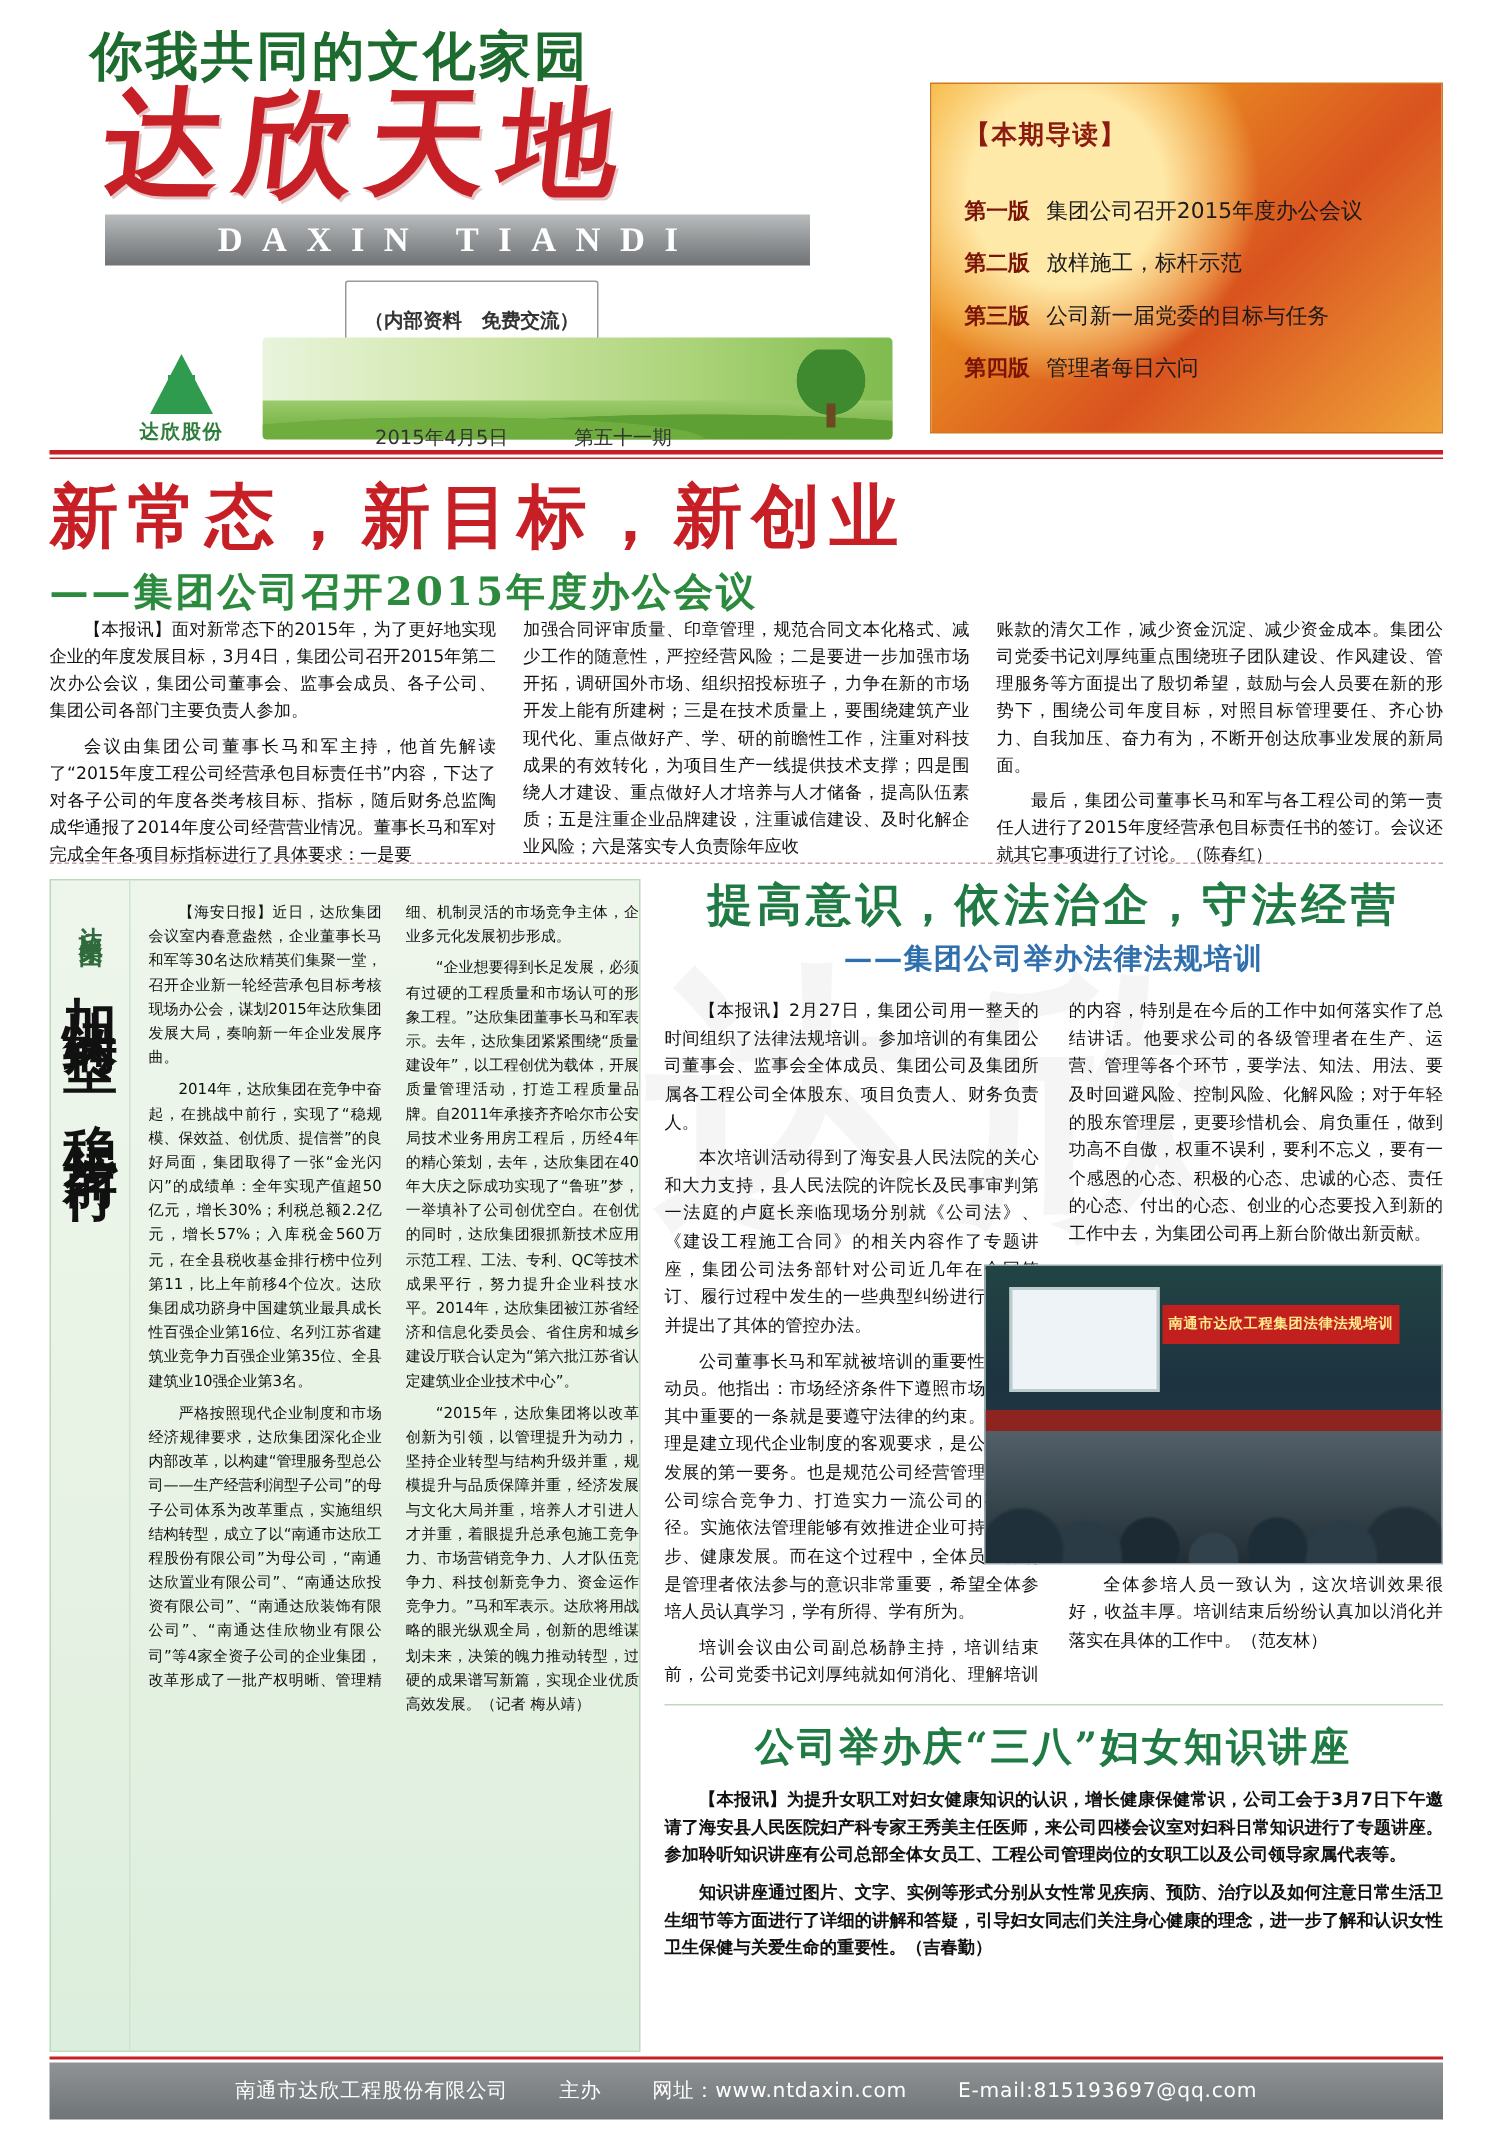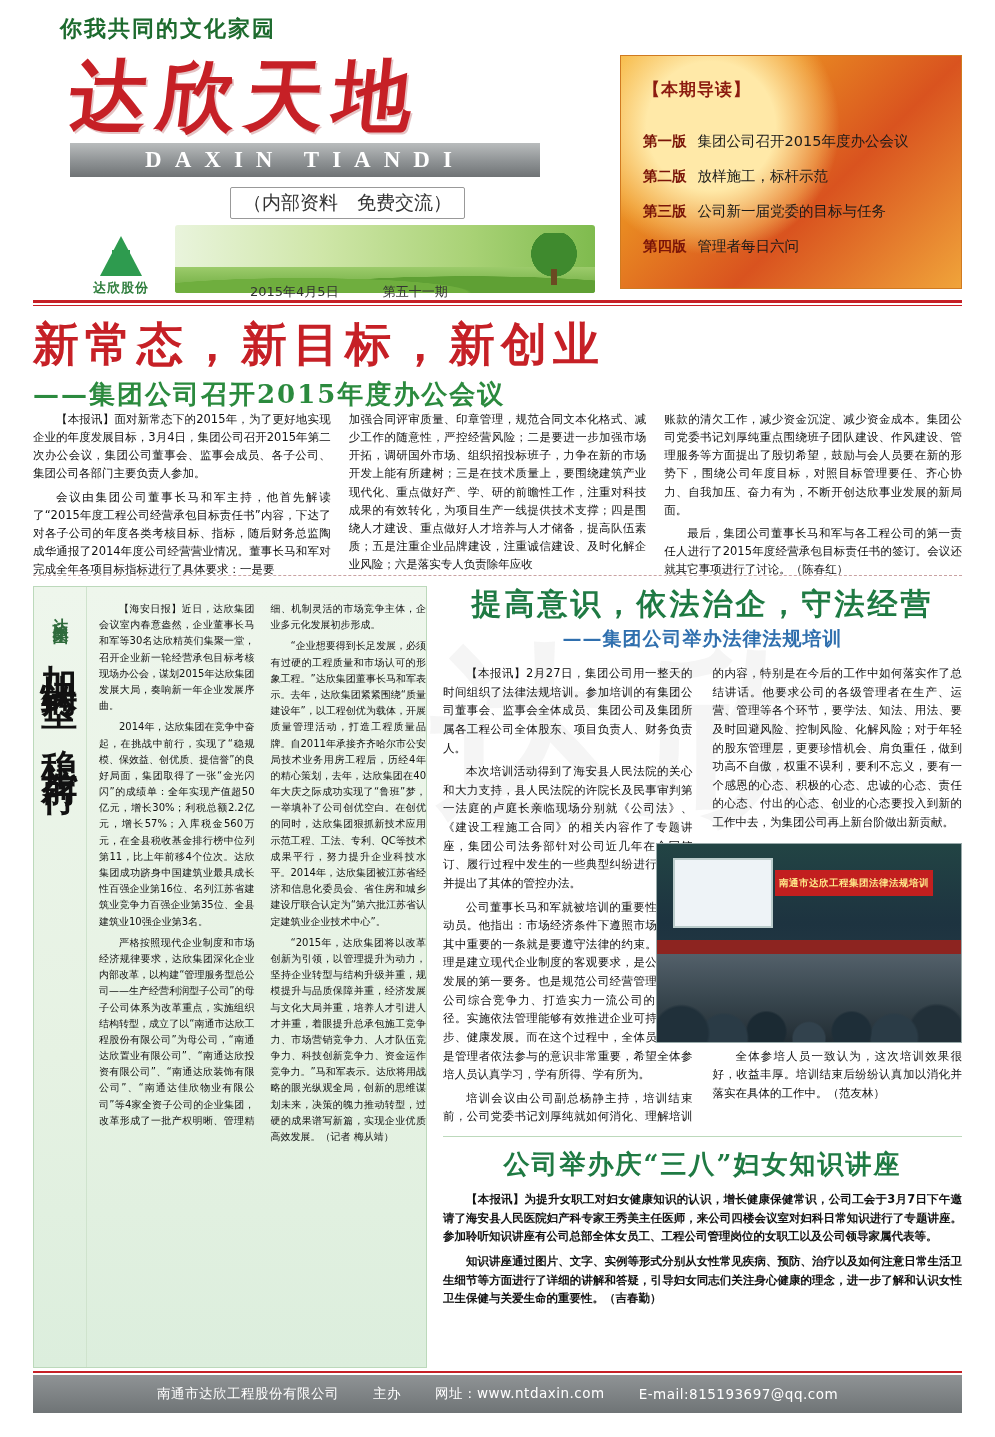--- a/index.html
+++ b/index.html
@@ -23,22 +23,22 @@
     text-shadow:2px 2px 0 rgba(150,20,25,.25);
   }
   .logo-bar{
     margin-top:6px;height:34px;width:470px;
     background:linear-gradient(180deg,#b9bcbd 0%,#8e9294 55%,#6f7375 100%);
     color:#fff;font-size:23px;font-weight:700;letter-spacing:13px;
     display:flex;align-items:center;justify-content:center;
     font-family:"Liberation Serif",serif;
   }
   .sub-note{
-    margin-top:10px;margin-left:160px;font-size:19px;color:#333;
-    border:1px solid #999;display:inline-block;padding:2px 12px;border-radius:2px;
+    margin-top:10px;margin-left:160px;font-size:13px;color:#333;
+    border:1px solid #999;display:inline-block;padding:17px 12px;border-radius:2px;font-weight:bold;
   }
   .brandmark{position:absolute;left:75px;top:236px;width:92px;text-align:center;}
   .brandmark .tri{
     width:0;height:0;margin:0 auto;
     border-left:21px solid transparent;border-right:21px solid transparent;
     border-bottom:40px solid #2e9b4f;position:relative;
   }
   .brandmark .tri:after{
     content:"";position:absolute;left:-9px;top:14px;width:18px;height:5px;background:#2e9b4f;
   }
@@ -55,21 +55,21 @@
                radial-gradient(ellipse at 70% 100%,#5fa034 0 45%,transparent 46%),
                linear-gradient(180deg,#9ccb6b,#6aa93c);
   }
   .green-banner .tree{position:absolute;right:14px;bottom:8px;width:54px;height:52px;
     background:radial-gradient(circle at 50% 40%,#3f8a2e 0 55%,transparent 56%);
   }
   .green-banner .tree:before{content:"";position:absolute;left:24px;bottom:0;width:6px;height:16px;background:#6b4a22;}
   .banner-text{
     position:absolute;left:60px;top:14px;
     font-family:"DejaVu Serif","Liberation Serif",serif;
-    font-size:22px;font-weight:700;color:#1d6b2e;letter-spacing:2px;
+    font-size:35px;font-weight:700;color:#1d6b2e;letter-spacing:2px;
     text-shadow:1px 1px 0 #fff;
   }
   .issue-line{
     position:absolute;left:250px;top:283px;font-size:13px;color:#333;
   }
   .issue-line span{margin-right:40px;}
 
   
   .guide{
     position:absolute;right:33px;top:55px;width:340px;height:232px;

